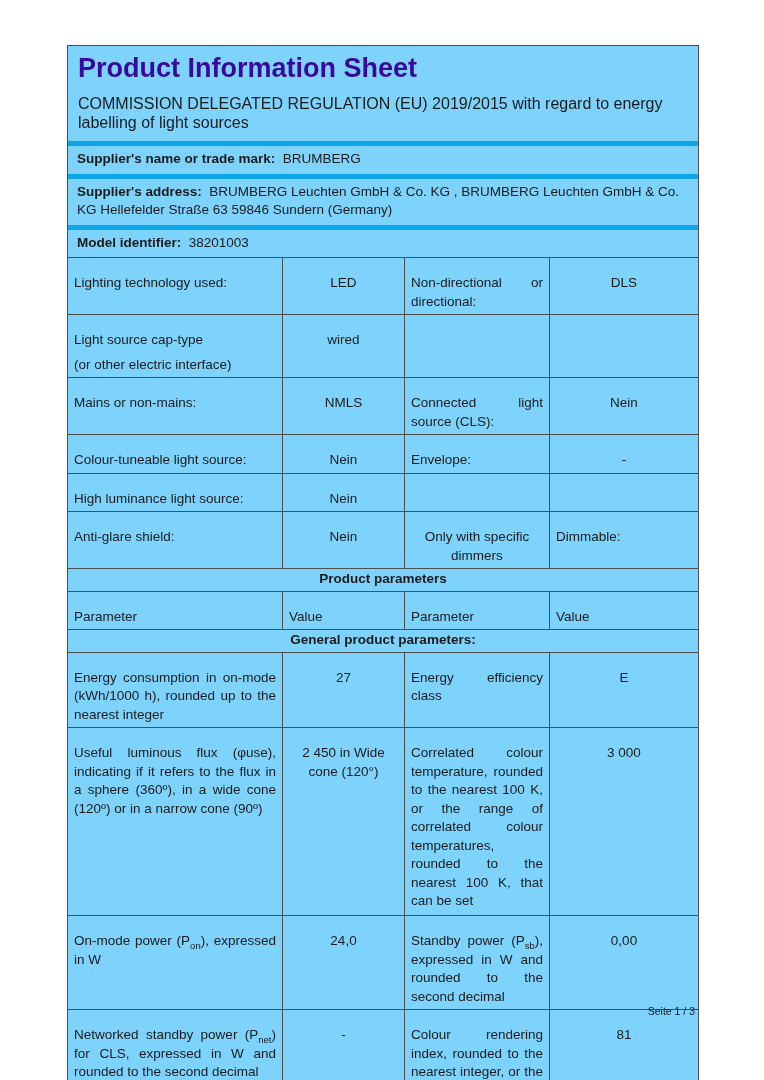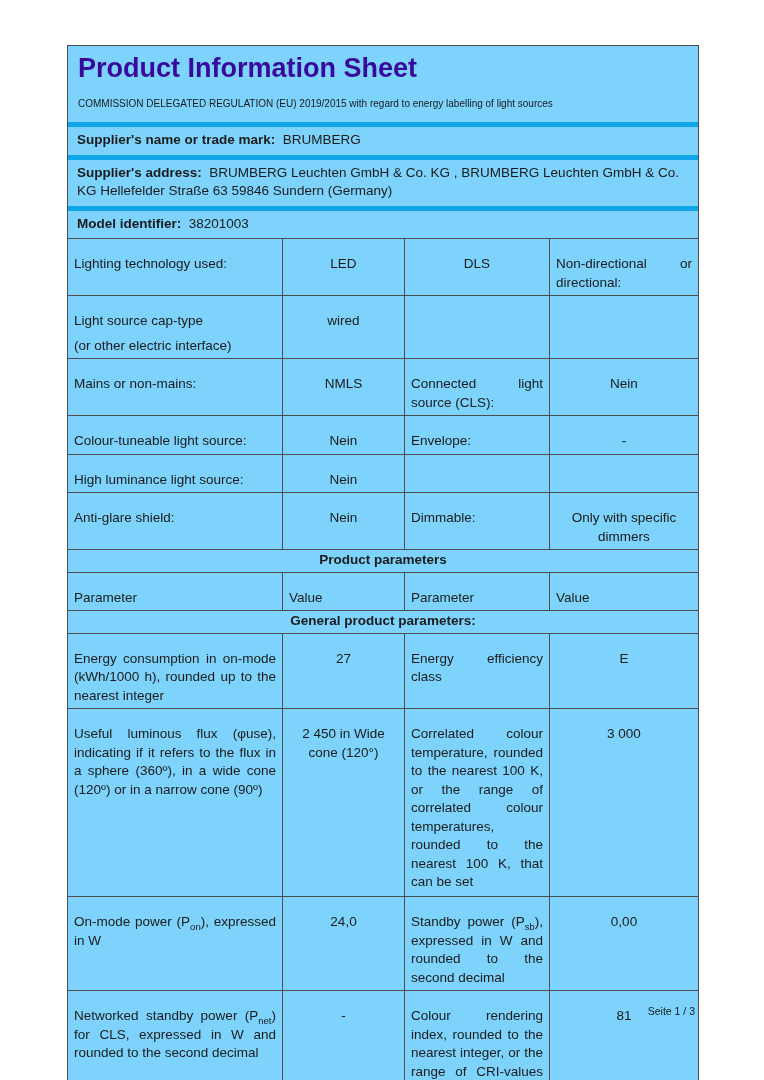--- a/index.html
+++ b/index.html
@@ -13,21 +13,21 @@
     border:1px solid #4d4d4d; background:#7dd3fc;
     font-size:13.5px; line-height:18.5px;
   }
   .frow { border-top:5px solid #0ea5e9; padding:4px 9px 5px; }
   .frow.first { border-top:none; }
   .title-block { padding:5px 10px 9px; }
   .page-title {
     margin:0 0 9px; font-size:27px; line-height:34px; font-weight:bold;
     color:#38099c;
   }
-  .subtitle { font-size:10px; line-height:19px; }
+  .subtitle { font-size:16px; line-height:19px; }
   .lbl { font-weight:bold; }
   .val { font-weight:normal; }
   .grow {
     display:grid; grid-template-columns:214px 122px 145px 149px;
     border-top:1px solid #4d4d4d;
   }
   .cell { padding:16px 6px 3px; border-left:1px solid #4d4d4d; }
   .cell.c1 { border-left:none; }
   .param { text-align:justify; }
   .value { text-align:center; }
@@ -68,22 +68,22 @@
   </div>
 
   <div class="frow">
     <span class="lbl">Model identifier:</span>&nbsp;&nbsp;<span class="val">38201003</span>
   </div>
 
 
   <div class="grow r-tech">
     <div class="cell c1 param">Lighting technology used:</div>
     <div class="cell value">LED</div>
+    <div class="cell param">Non-directional or directional:</div>
     <div class="cell value">DLS</div>
-    <div class="cell param">Non-directional or directional:</div>
   </div>
 
   <div class="grow r-cap">
     <div class="cell c1 param">
       <div>Light source cap-type</div>
       <div class="gap-line">(or other electric interface)</div>
     </div>
     <div class="cell value">wired</div>
     <div class="cell param"></div>
     <div class="cell value"></div>
@@ -106,22 +106,22 @@
   <div class="grow">
     <div class="cell c1 param">High luminance light source:</div>
     <div class="cell value">Nein</div>
     <div class="cell param"></div>
     <div class="cell value"></div>
   </div>
 
   <div class="grow r-anti">
     <div class="cell c1 param">Anti-glare shield:</div>
     <div class="cell value">Nein</div>
+    <div class="cell value">Only with specific dimmers</div>
     <div class="cell param">Dimmable:</div>
-    <div class="cell value">Only with specific dimmers</div>
   </div>
 
   <div class="section">Product parameters</div>
 
   <div class="grow">
     <div class="cell c1">Parameter</div>
     <div class="cell">Value</div>
     <div class="cell">Parameter</div>
     <div class="cell">Value</div>
   </div>

